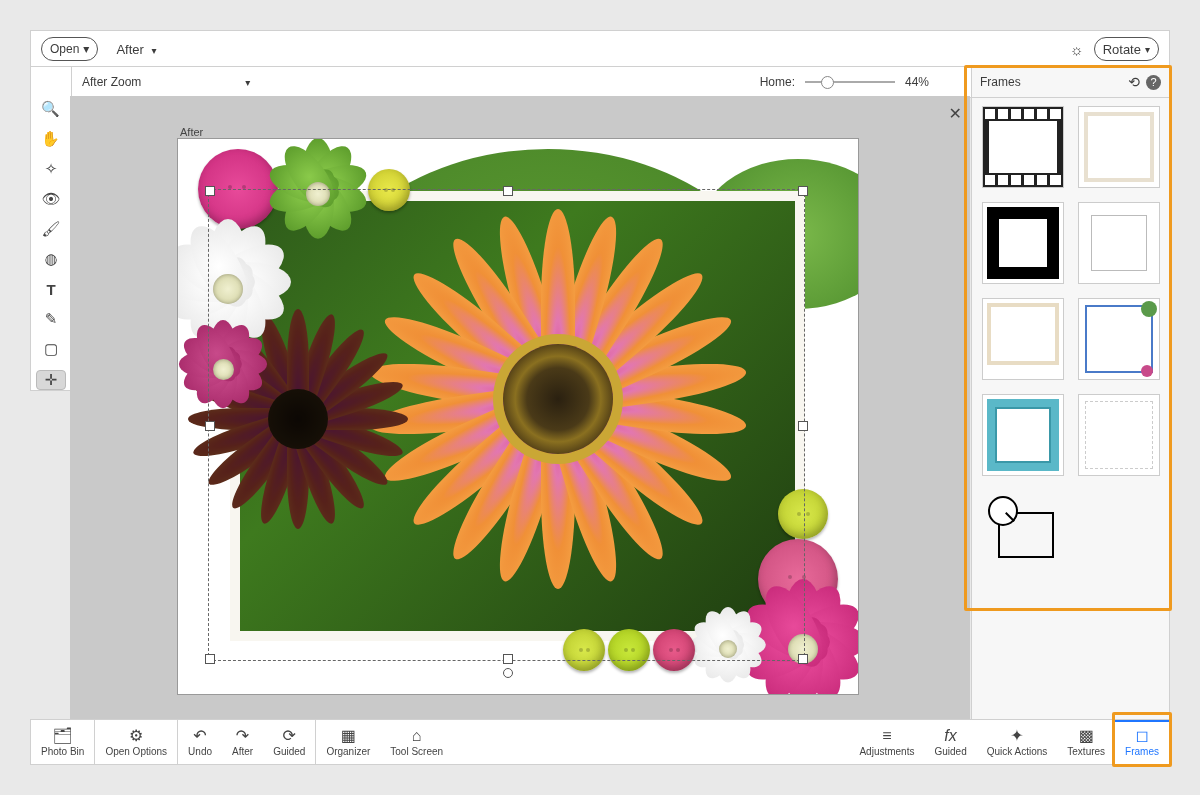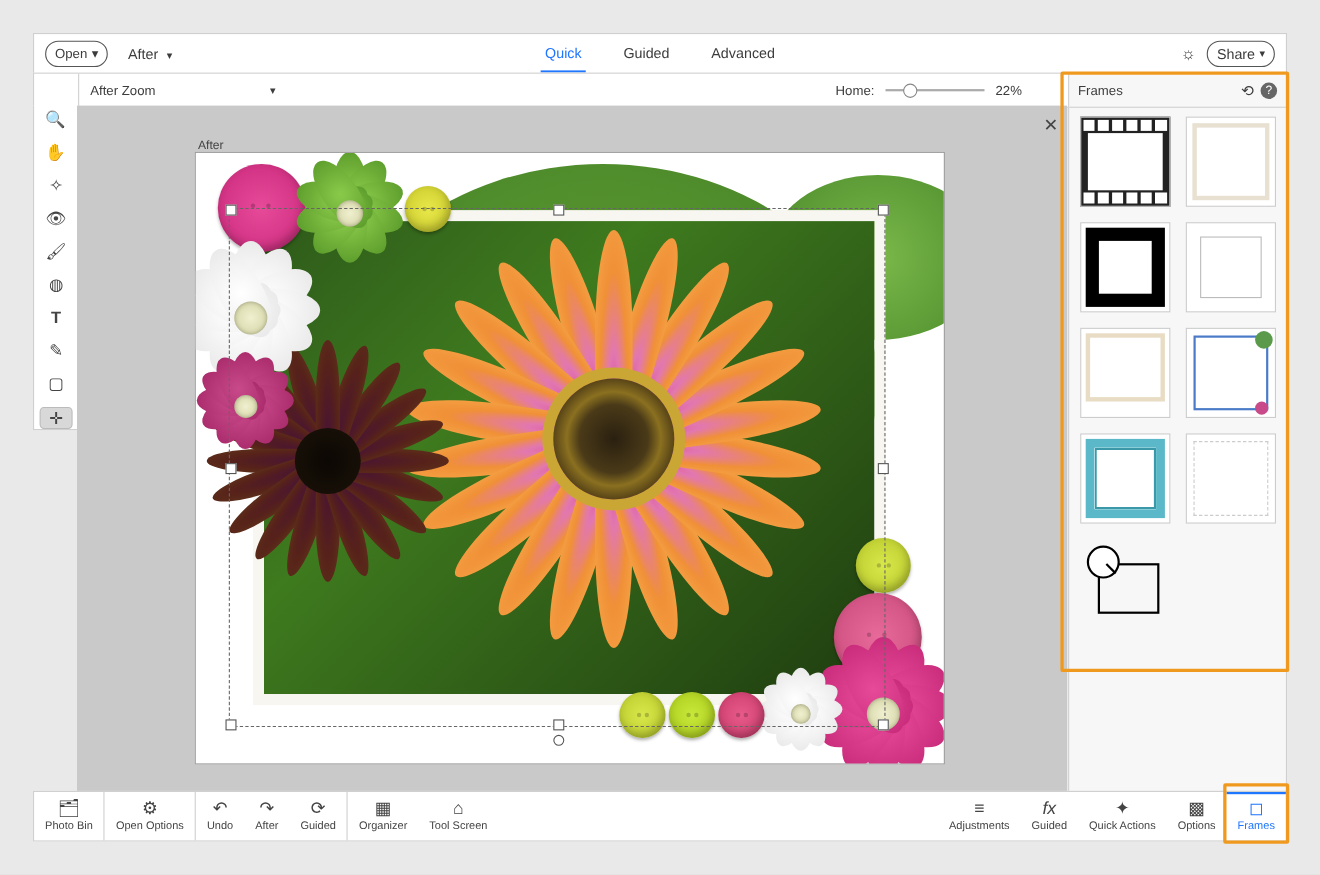--- a/index.html
+++ b/index.html
@@ -118,46 +118,41 @@
 
   <div class="topbar">
     <div class="btn-open">
       <span>Open</span>
       <span class="chev">▾</span>
     </div>
     <div class="create">
       <span>After</span>
       <span class="chev">▾</span>
     </div>
-    <div class="tabs">
-      <div class="tab active">Quick</div>
-      <div class="tab">Guided</div>
-      <div class="tab">Advanced</div>
-    </div>
     <div class="top-right">
       <span class="bright-icon">☼</span>
       <div class="share-btn">
-        <span>Share</span>
+        <span>Rotate</span>
         <span class="chev">▾</span>
       </div>
     </div>
   </div>
 
   <div class="subbar">
     <div class="left-tools-strip"></div>
     <div class="view-dd">
       <span>After Zoom</span>
       <span class="chev">▾</span>
     </div>
     <div class="zoom-group">
       <span>Home:</span>
       <div class="zoom-slider">
           <div class="knob"></div>
         </div>
-      <span>22%</span>
+      <span>44%</span>
     </div>
   </div>
 
   <div class="toolstrip">
     <div class="tool">🔍</div>
     <div class="tool">✋</div>
     <div class="tool">✧</div>
     <div class="tool">👁</div>
     <div class="tool">🖌</div>
     <div class="tool">◍</div>
@@ -437,21 +432,21 @@
       <div class="bb-item">
           <span class="ico"><i>fx</i></span>
           <span>Guided</span>
         </div>
       <div class="bb-item">
           <span class="ico">✦</span>
           <span>Quick Actions</span>
         </div>
       <div class="bb-item">
           <span class="ico">▩</span>
-          <span>Options</span>
+          <span>Textures</span>
         </div>
       <div class="bb-item active">
           <span class="ico">◻</span>
           <span>Frames</span>
         </div>
     </div>
   </div>
   <div class="bb-frames-hi"></div>
 
 </div>

